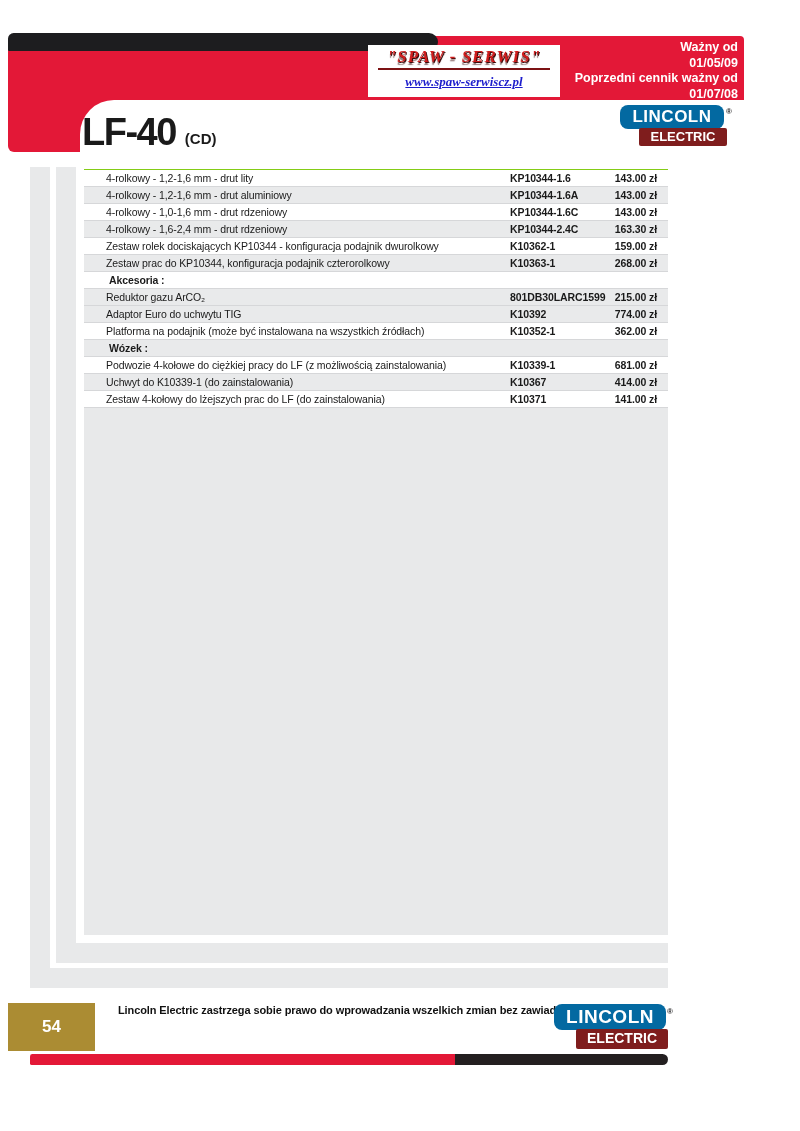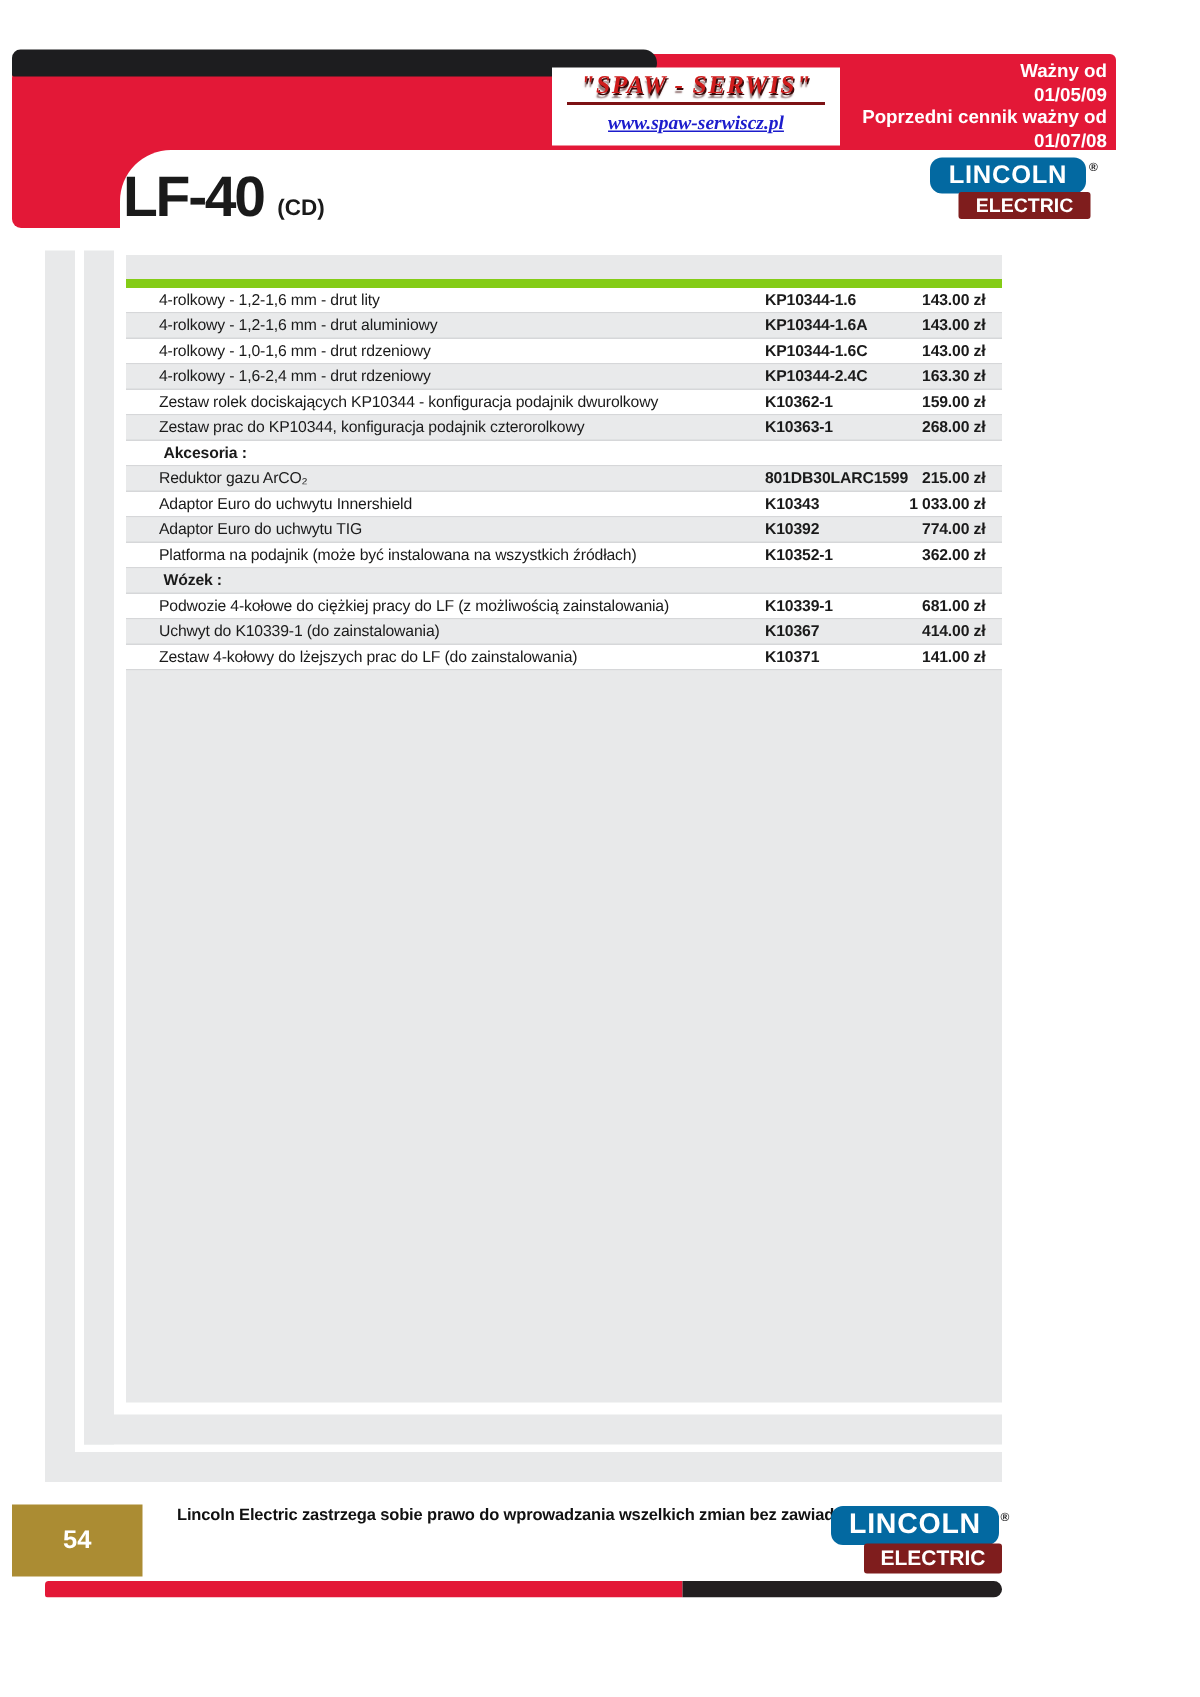--- a/index.html
+++ b/index.html
@@ -48,22 +48,22 @@
   .lincoln-lg .reg { left:113px; top:3px; }
   .lincoln-lg .eb { left:22px; top:25px; width:80px; height:17px; line-height:17px; font-size:14px; padding:1px 6px 2px; }
   
   .frame { position:absolute; background:#e8e9ea; }
   .f-outer-left   { left:30px; top:167px; width:20px; height:821px; }
   .f-outer-bottom { left:30px; top:968px; width:638px; height:20px; }
   .f-mid-left     { left:56px; top:167px; width:20px; height:796px; }
   .f-mid-bottom   { left:56px; top:943px; width:612px; height:20px; }
   .panel          { left:84px; top:167px; width:584px; height:768px; }
   
-  .table { position:absolute; left:84px; top:186px; width:584px; z-index:5;
-    border-top:6px solid #84cc16; }
+  .table { position:absolute; left:84px; top:169px; width:584px; z-index:5;
+    border-top:1px solid #84cc16; }
   .row { position:relative; height:16px; line-height:16px; font-size:10.5px;
     color:#1a1a1a; border-bottom:1px solid #d6d7d9; letter-spacing:-0.1px; }
   .row.white { background:#ffffff; }
   .row.gray  { background:#e9eaeb; }
   .row .desc { position:absolute; left:22px; top:0; white-space:nowrap; }
   .row .part { position:absolute; left:426px; top:0; font-weight:bold; white-space:nowrap; }
   .row .price { position:absolute; right:11px; top:0; font-weight:bold; white-space:nowrap; }
   .row.section .desc { left:5px; font-weight:bold;margin-left:20px; }
   
   .page-badge { position:absolute; left:8px; top:1003px; width:87px; height:48px;
@@ -149,25 +149,20 @@
         <span class="price">268.00 zł</span>
       </div>
       <div class="row white section">
         <span class="desc">Akcesoria :</span>
       </div>
       <div class="row gray">
         <span class="desc">Reduktor gazu ArCO₂</span>
         <span class="part">801DB30LARC1599</span>
         <span class="price">215.00 zł</span>
       </div>
-      <div class="row white">
-        <span class="desc">Adaptor Euro do uchwytu Innershield</span>
-        <span class="part">K10343</span>
-        <span class="price">1 033.00 zł</span>
-      </div>
       <div class="row gray">
         <span class="desc">Adaptor Euro do uchwytu TIG</span>
         <span class="part">K10392</span>
         <span class="price">774.00 zł</span>
       </div>
       <div class="row white">
         <span class="desc">Platforma na podajnik (może być instalowana na wszystkich źródłach)</span>
         <span class="part">K10352-1</span>
         <span class="price">362.00 zł</span>
       </div>

